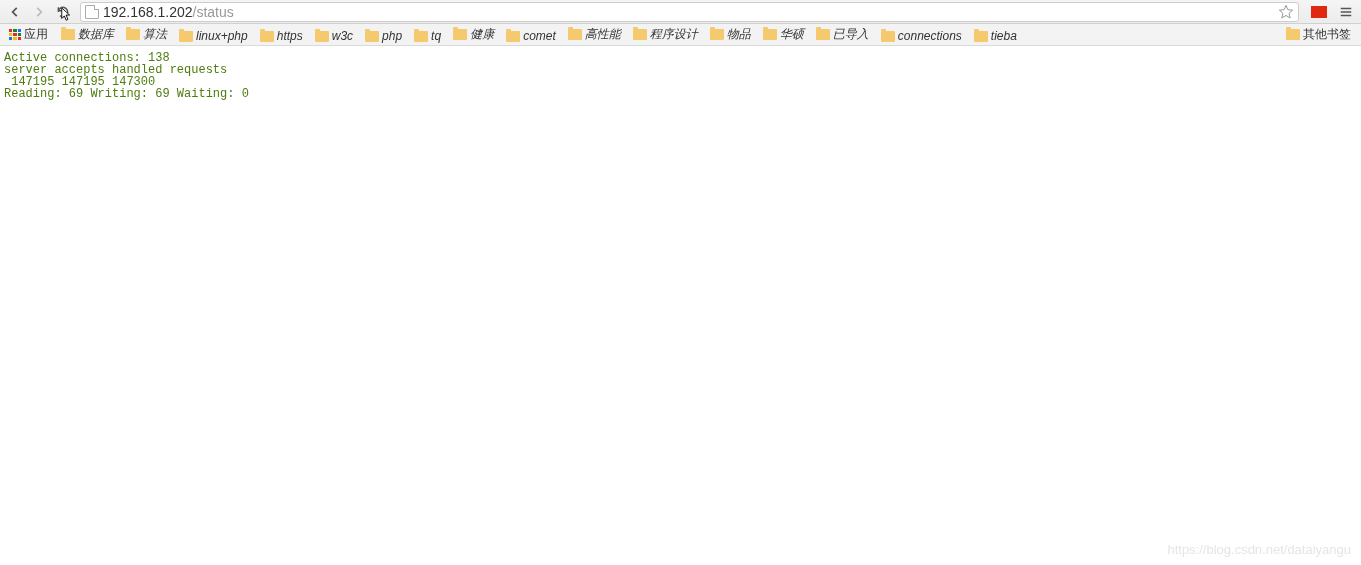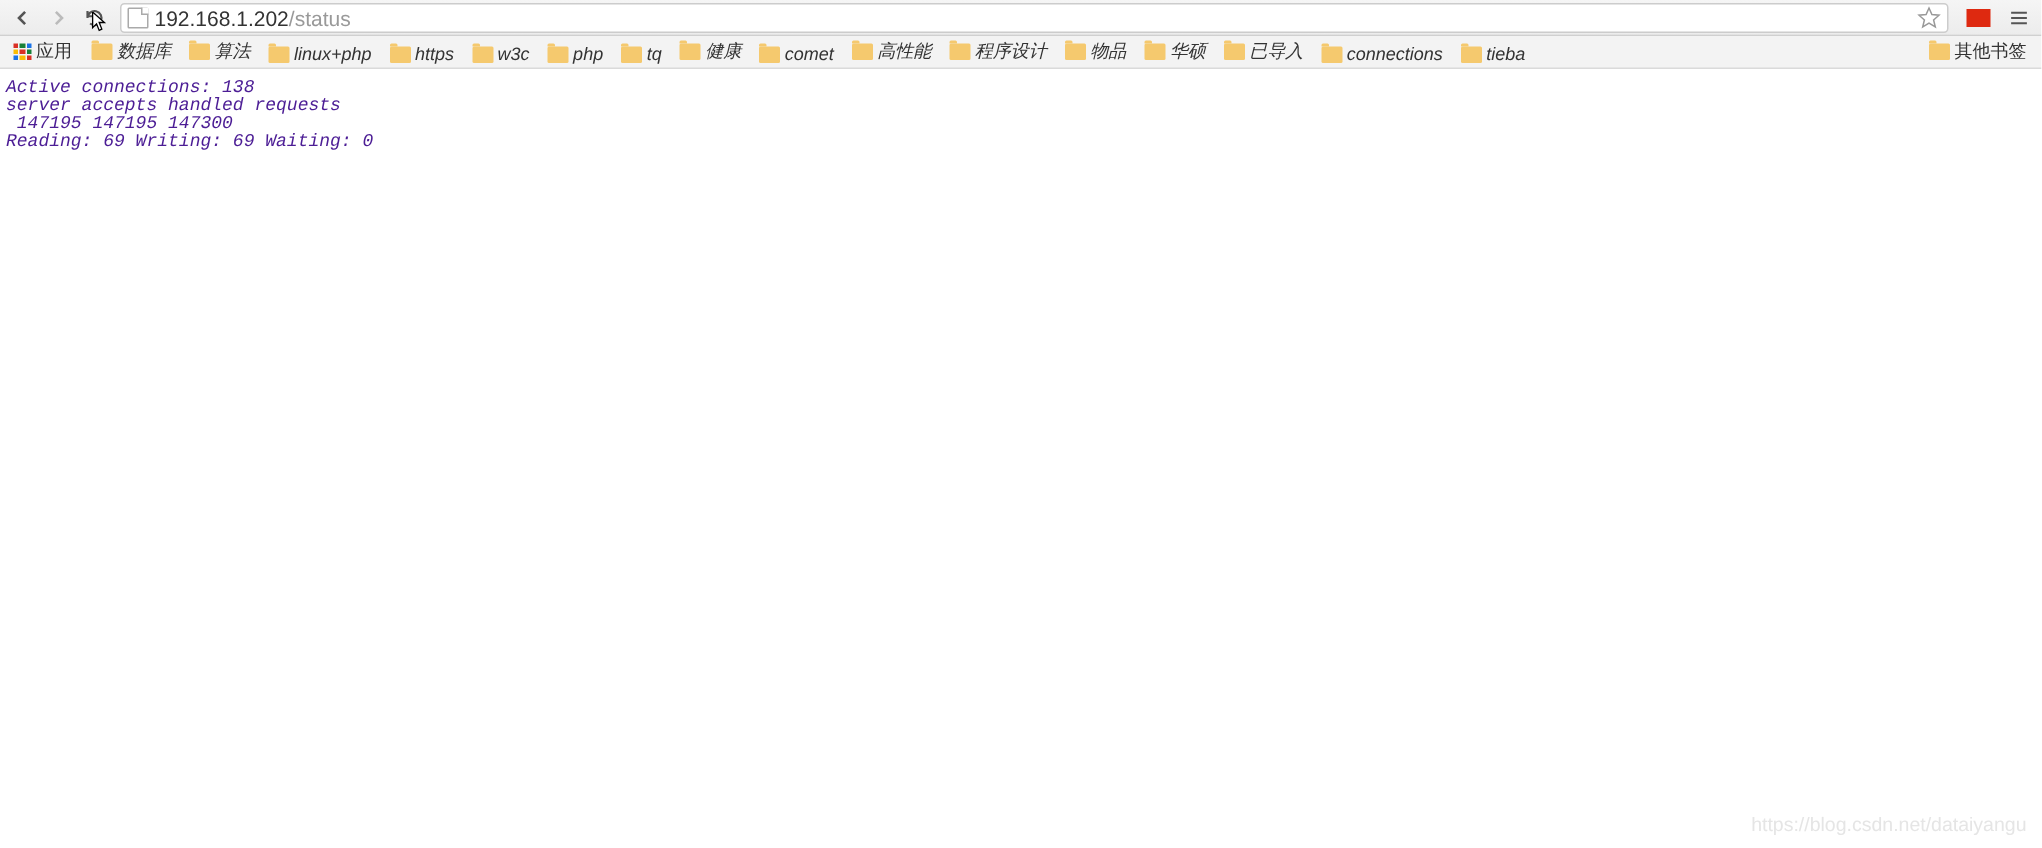--- a/index.html
+++ b/index.html
@@ -145,22 +145,21 @@
       background: #f5c96e;
       border-radius: 1px 1px 0 0;
     }
     .bm-spacer { flex: 1; }
     .content {
       padding: 6px 4px;
       font-family: "Courier New", monospace;
       font-size: 12px;
       line-height: 1.0;
       white-space: pre;
-      color: #4c1d95;
-      font-style: italic;
+      color: #4d7c0f;
     }
     .watermark {
       position: absolute;
       bottom: 8px;
       right: 10px;
       font-size: 13px;
       color: #e5e5e5;
       font-family: Arial, sans-serif;
       text-align: center;
     }

